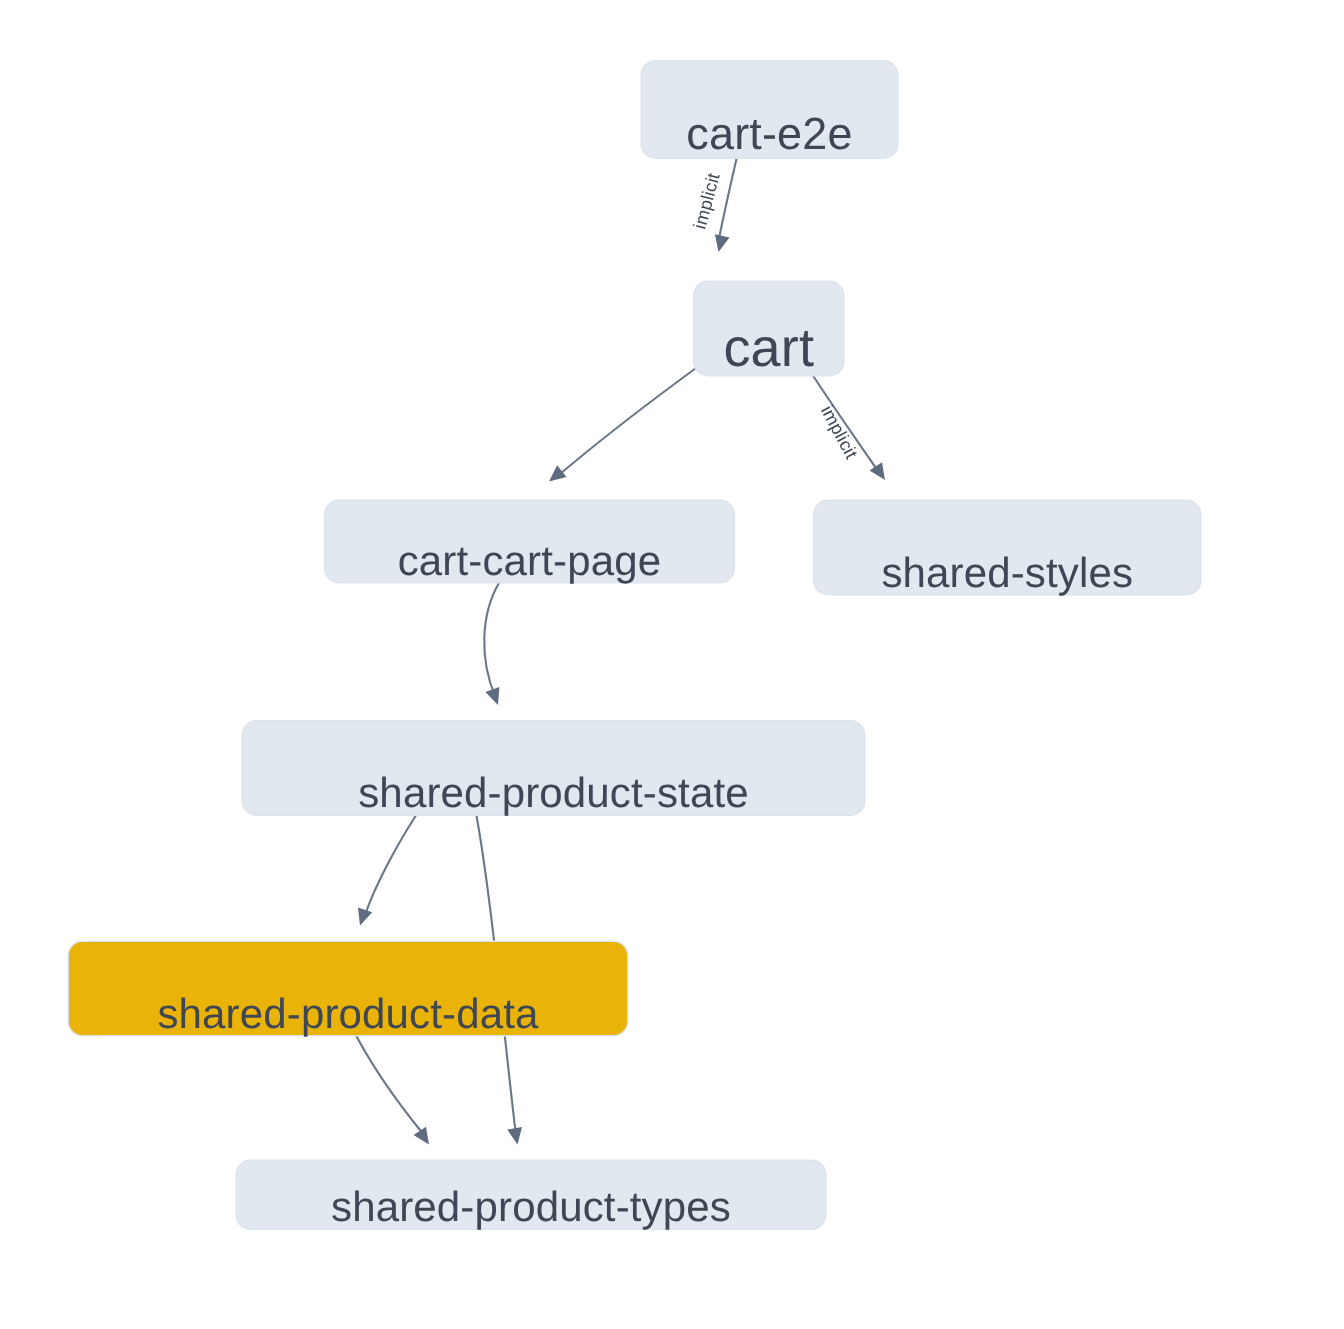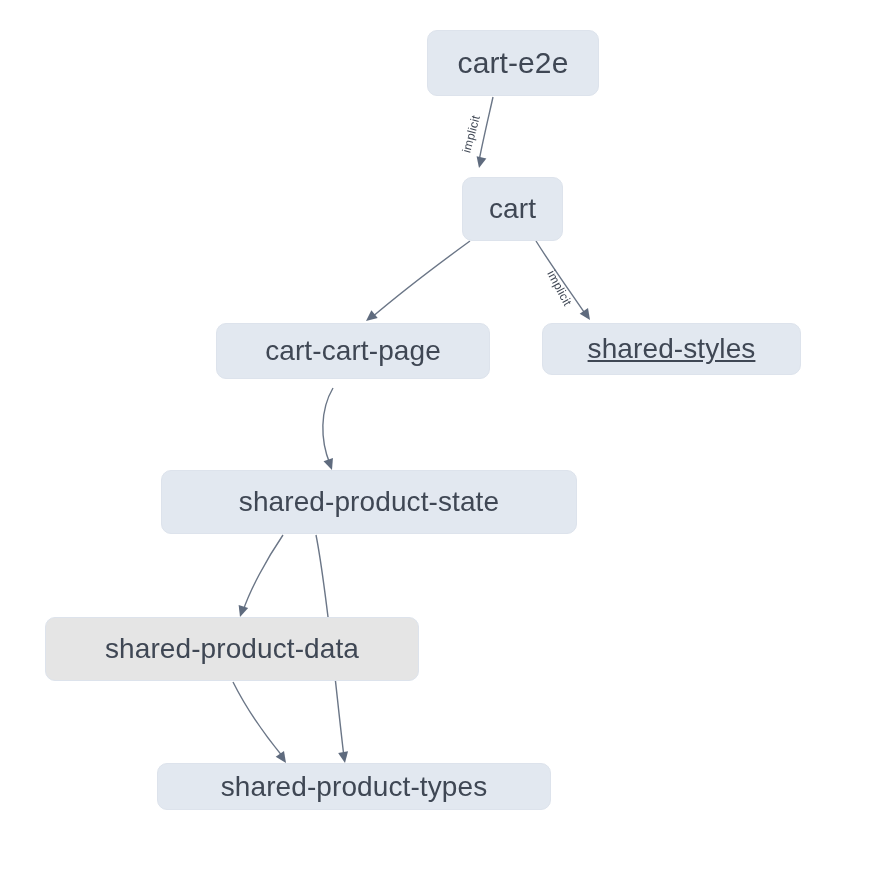--- a/index.html
+++ b/index.html
@@ -22,31 +22,32 @@
     left: 0;
     top: 0;
     width: 896px;
     height: 886px;
     pointer-events: none;
   }
   .graph-node {
     position: absolute;
     box-sizing: border-box;
     display: flex;
-    align-items: center;
+    align-items: flex-end;
     justify-content: center;
     background: #e2e8f0;
     border: 1px solid #dde3ec;
     border-radius: 10px;
     color: #3f4754;
     font-family: "Liberation Sans", sans-serif;
     font-weight: 400;
     letter-spacing: 0.1px;
     white-space: nowrap;
     user-select: none;
+    margin-top: 10px;
   }
   .node-label {
     display: block;
     line-height: 1;
   }
   .edge-path {
     fill: none;
     stroke: #6b7687;
     stroke-width: 1.4px;
   }
@@ -96,33 +97,33 @@
       <g>
         <path class="edge-path" d="M 233 682 C 248 712, 269 740, 283 757"></path>
         <path class="edge-arrow" d="M 0 0 L -11 -5 L -11 5 Z" transform="translate(286,763) rotate(56)"></path>
       </g>
     </svg>
 
   <div id="node-layer">
       <div class="graph-node" style="left: 427px; top: 30px; width: 172px; height: 66px; font-size: 30px; background: rgb(226, 232, 240); color: rgb(63, 71, 84);">
         <span class="node-label">cart-e2e</span>
       </div>
-      <div class="graph-node" style="left: 462px; top: 177px; width: 101px; height: 64px; font-size: 28px; background: rgb(226, 232, 240); color: rgb(63, 71, 84);">
+      <div class="graph-node" style="left: 462px; top: 177px; width: 101px; height: 64px; font-size: 36px; background: rgb(226, 232, 240); color: rgb(63, 71, 84);">
         <span class="node-label">cart</span>
       </div>
       <div class="graph-node" style="left: 216px; top: 323px; width: 274px; height: 56px; font-size: 28px; background: rgb(226, 232, 240); color: rgb(63, 71, 84);">
         <span class="node-label">cart-cart-page</span>
       </div>
-      <div class="graph-node" style="left: 542px; top: 323px; width: 259px; height: 52px; font-size: 28px; background: rgb(226, 232, 240); color: rgb(63, 71, 84); text-decoration: underline;">
+      <div class="graph-node" style="left: 542px; top: 323px; width: 259px; height: 64px; font-size: 28px; background: rgb(226, 232, 240); color: rgb(63, 71, 84);">
         <span class="node-label">shared-styles</span>
       </div>
       <div class="graph-node" style="left: 161px; top: 470px; width: 416px; height: 64px; font-size: 28px; background: rgb(226, 232, 240); color: rgb(63, 71, 84);">
         <span class="node-label">shared-product-state</span>
       </div>
-      <div class="graph-node" style="left: 45px; top: 617px; width: 374px; height: 64px; font-size: 28px; background: #e5e5e5; color: rgb(63, 71, 84);">
+      <div class="graph-node" style="left: 45px; top: 617px; width: 374px; height: 64px; font-size: 28px; background: #eab308; color: rgb(63, 71, 84);">
         <span class="node-label">shared-product-data</span>
       </div>
       <div class="graph-node" style="left: 157px; top: 763px; width: 394px; height: 47px; font-size: 28px; background: rgb(226, 232, 240); color: rgb(63, 71, 84);">
         <span class="node-label">shared-product-types</span>
       </div>
     </div>
 
 </div>
 
 </body></html>

